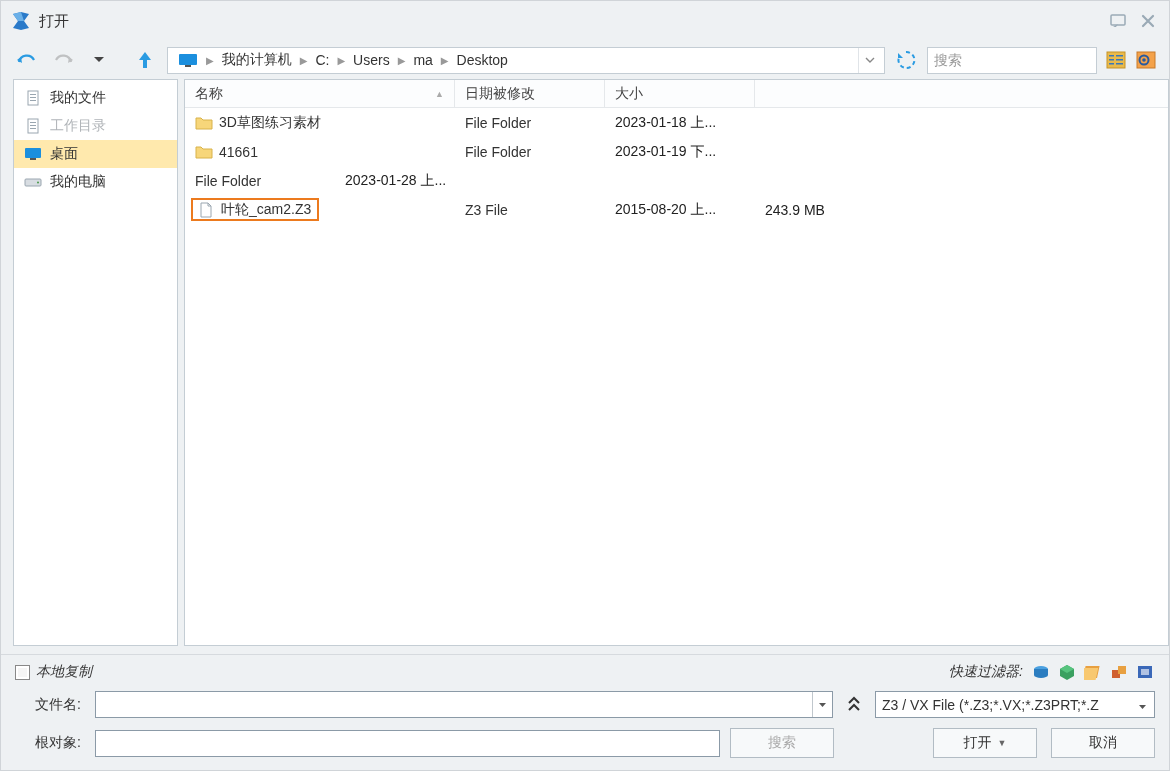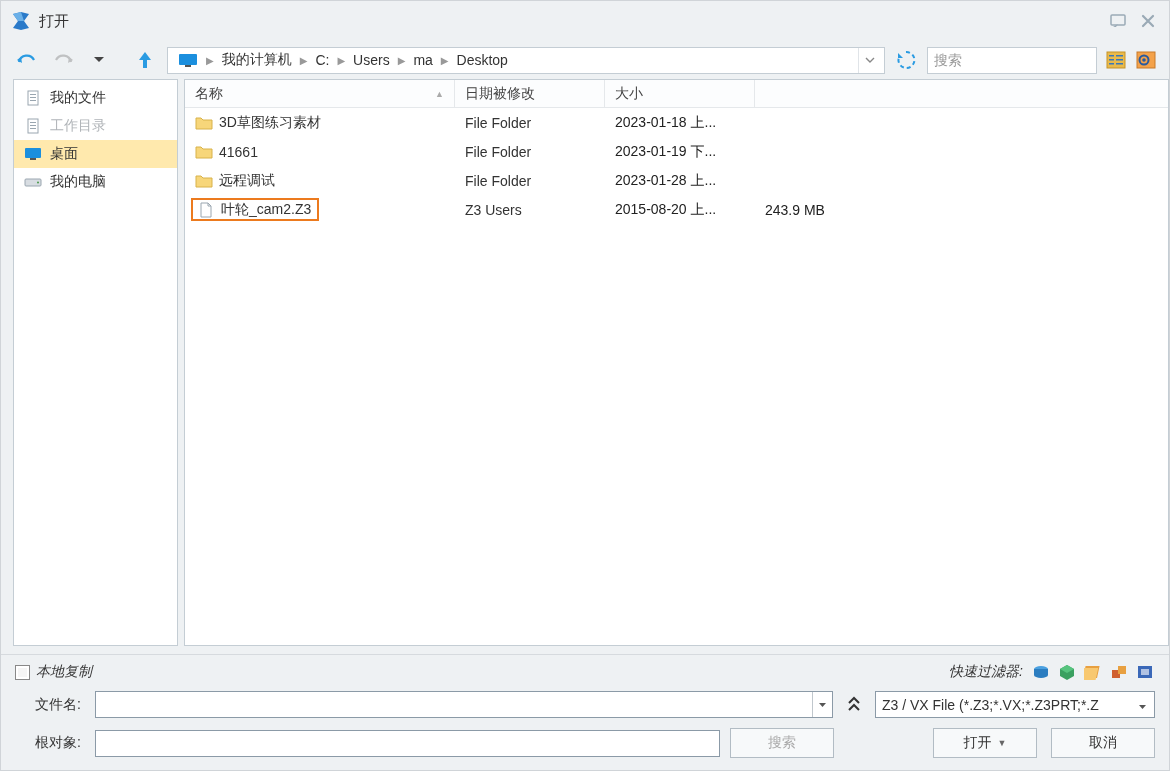--- a/index.html
+++ b/index.html
@@ -443,46 +443,38 @@
                 </svg>
               </span>
               <span>41661</span>
             </div>
             <div class="fl-cell col-type">File Folder</div>
             <div class="fl-cell col-date">2023-01-19 下...</div>
             <div class="fl-cell col-size"></div>
             <div class="fl-cell col-rest"></div>
           </div>
           <div class="fl-row">
-            <div class="fl-cell col-name">
-              <span class="file-icon">
-                <svg width="18" height="14" viewBox="0 0 18 14">
-                  <path d="M1 3 L1 13 L17 13 L17 4 L8 4 L6 2 L1 2 Z" fill="#f7d67a" stroke="#d8b24a"></path>
-                </svg>
-              </span>
-              <span>远程调试</span>
-            </div>
             <div class="fl-cell col-type">File Folder</div>
             <div class="fl-cell col-date">2023-01-28 上...</div>
             <div class="fl-cell col-size"></div>
             <div class="fl-cell col-rest"></div>
           </div>
           <div class="fl-row">
             <div class="fl-cell col-name">
               <span class="highlight-box">
                 <span class="file-icon">
                   <svg width="14" height="16" viewBox="0 0 14 16">
                     <path d="M2 1 L9 1 L12 4 L12 15 L2 15 Z" fill="#fff" stroke="#9aa6b0"></path>
                     <path d="M9 1 L9 4 L12 4" fill="none" stroke="#9aa6b0"></path>
                   </svg>
                 </span>
                 <span>叶轮_cam2.Z3</span>
               </span>
             </div>
-            <div class="fl-cell col-type">Z3 Users</div>
+            <div class="fl-cell col-type">Z3 File</div>
             <div class="fl-cell col-date">2015-08-20 上...</div>
             <div class="fl-cell col-size">243.9 MB</div>
             <div class="fl-cell col-rest"></div>
           </div>
         </div>
     </div>
 
   </div>
 
   <div class="footer">

